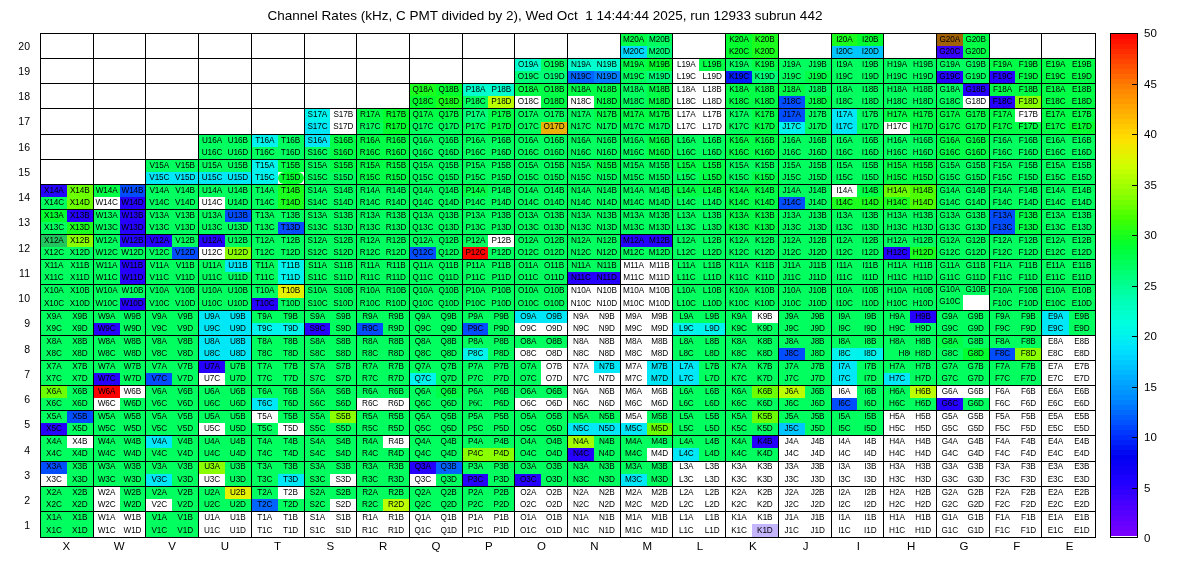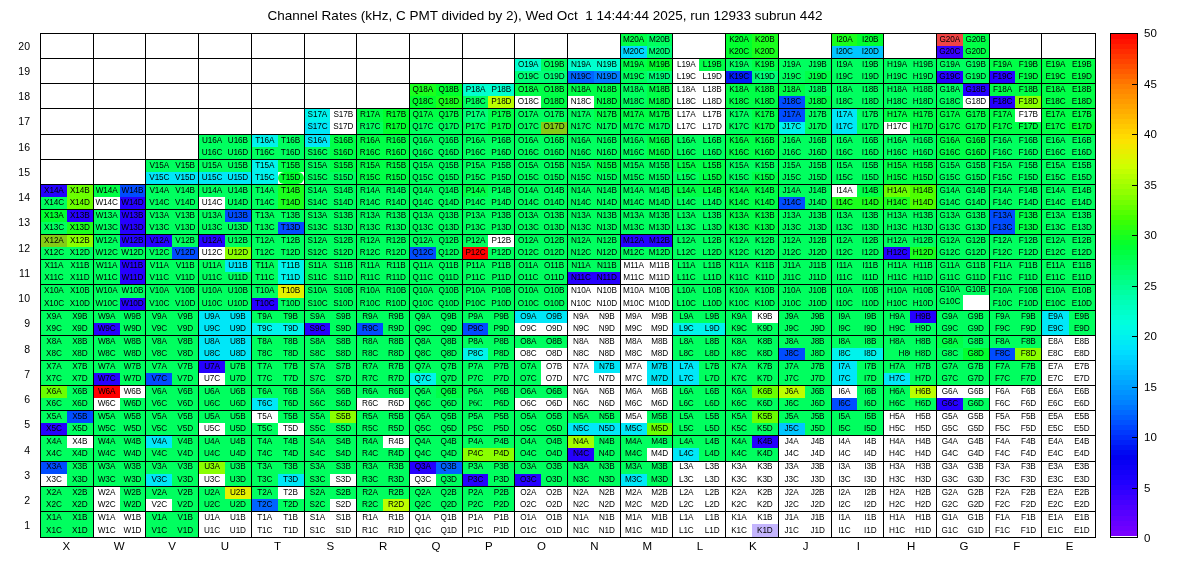--- a/index.html
+++ b/index.html
@@ -198,21 +198,21 @@
           <div class="sub" style="background: rgb(0, 198, 255); color: rgb(0, 0, 0);">I20C</div>
           <div class="sub" style="background: rgb(0, 198, 255); color: rgb(0, 0, 0);">I20D</div>
         </div>
         <div class="cell">
           <div class="sub empty"></div>
           <div class="sub empty"></div>
           <div class="sub empty"></div>
           <div class="sub empty"></div>
         </div>
         <div class="cell">
-          <div class="sub" style="background: #ef4444; color: rgb(0, 0, 0);">G20A</div>
+          <div class="sub" style="background: #a16207; color: rgb(0, 0, 0);">G20A</div>
           <div class="sub" style="background: rgb(0, 255, 71); color: rgb(0, 0, 0);">G20B</div>
           <div class="sub" style="background: rgb(55, 0, 255); color: rgb(0, 0, 0);">G20C</div>
           <div class="sub" style="background: rgb(0, 255, 71); color: rgb(0, 0, 0);">G20D</div>
         </div>
         <div class="cell">
           <div class="sub empty"></div>
           <div class="sub empty"></div>
           <div class="sub empty"></div>
           <div class="sub empty"></div>
         </div>
@@ -513,21 +513,21 @@
         <div class="cell">
           <div class="sub" style="background: rgb(0, 255, 120); color: rgb(0, 0, 0);">P17A</div>
           <div class="sub" style="background: rgb(0, 255, 71); color: rgb(0, 0, 0);">P17B</div>
           <div class="sub" style="background: rgb(0, 255, 95); color: rgb(0, 0, 0);">P17C</div>
           <div class="sub" style="background: rgb(0, 255, 71); color: rgb(0, 0, 0);">P17D</div>
         </div>
         <div class="cell">
           <div class="sub" style="background: rgb(0, 255, 95); color: rgb(0, 0, 0);">O17A</div>
           <div class="sub" style="background: rgb(0, 255, 95); color: rgb(0, 0, 0);">O17B</div>
           <div class="sub" style="background: rgb(0, 255, 95); color: rgb(0, 0, 0);">O17C</div>
-          <div class="sub" style="background: #84cc16; color: rgb(0, 0, 0);">O17D</div>
+          <div class="sub" style="background: #eab308; color: rgb(0, 0, 0);">O17D</div>
         </div>
         <div class="cell">
           <div class="sub" style="background: rgb(0, 255, 95); color: rgb(0, 0, 0);">N17A</div>
           <div class="sub" style="background: rgb(0, 255, 71); color: rgb(0, 0, 0);">N17B</div>
           <div class="sub" style="background: rgb(0, 255, 95); color: rgb(0, 0, 0);">N17C</div>
           <div class="sub" style="background: rgb(0, 255, 95); color: rgb(0, 0, 0);">N17D</div>
         </div>
         <div class="cell">
           <div class="sub" style="background: rgb(0, 255, 71); color: rgb(0, 0, 0);">M17A</div>
           <div class="sub" style="background: rgb(0, 255, 71); color: rgb(0, 0, 0);">M17B</div>
@@ -1056,21 +1056,21 @@
           <div class="sub" style="background: rgb(0, 76, 255); color: rgb(0, 0, 0);">F13C</div>
           <div class="sub" style="background: rgb(0, 255, 71); color: rgb(0, 0, 0);">F13D</div>
         </div>
         <div class="cell lastcol">
           <div class="sub" style="background: rgb(0, 255, 95); color: rgb(0, 0, 0);">E13A</div>
           <div class="sub" style="background: rgb(0, 255, 95); color: rgb(0, 0, 0);">E13B</div>
           <div class="sub" style="background: rgb(0, 255, 95); color: rgb(0, 0, 0);">E13C</div>
           <div class="sub" style="background: rgb(0, 255, 95); color: rgb(0, 0, 0);">E13D</div>
         </div>
         <div class="cell">
-          <div class="sub" style="background: #84cc16; color: rgb(0, 0, 0);">X12A</div>
+          <div class="sub" style="background: #22c55e; color: rgb(0, 0, 0);">X12A</div>
           <div class="sub" style="background: rgb(138, 255, 0); color: rgb(0, 0, 0);">X12B</div>
           <div class="sub" style="background: rgb(0, 255, 95); color: rgb(0, 0, 0);">X12C</div>
           <div class="sub" style="background: rgb(0, 255, 95); color: rgb(0, 0, 0);">X12D</div>
         </div>
         <div class="cell">
           <div class="sub" style="background: rgb(0, 255, 95); color: rgb(0, 0, 0);">W12A</div>
           <div class="sub" style="background: rgb(37, 0, 255); color: rgb(0, 0, 0);">W12B</div>
           <div class="sub" style="background: rgb(0, 255, 95); color: rgb(0, 0, 0);">W12C</div>
           <div class="sub" style="background: rgb(0, 255, 95); color: rgb(0, 0, 0);">W12D</div>
         </div>

